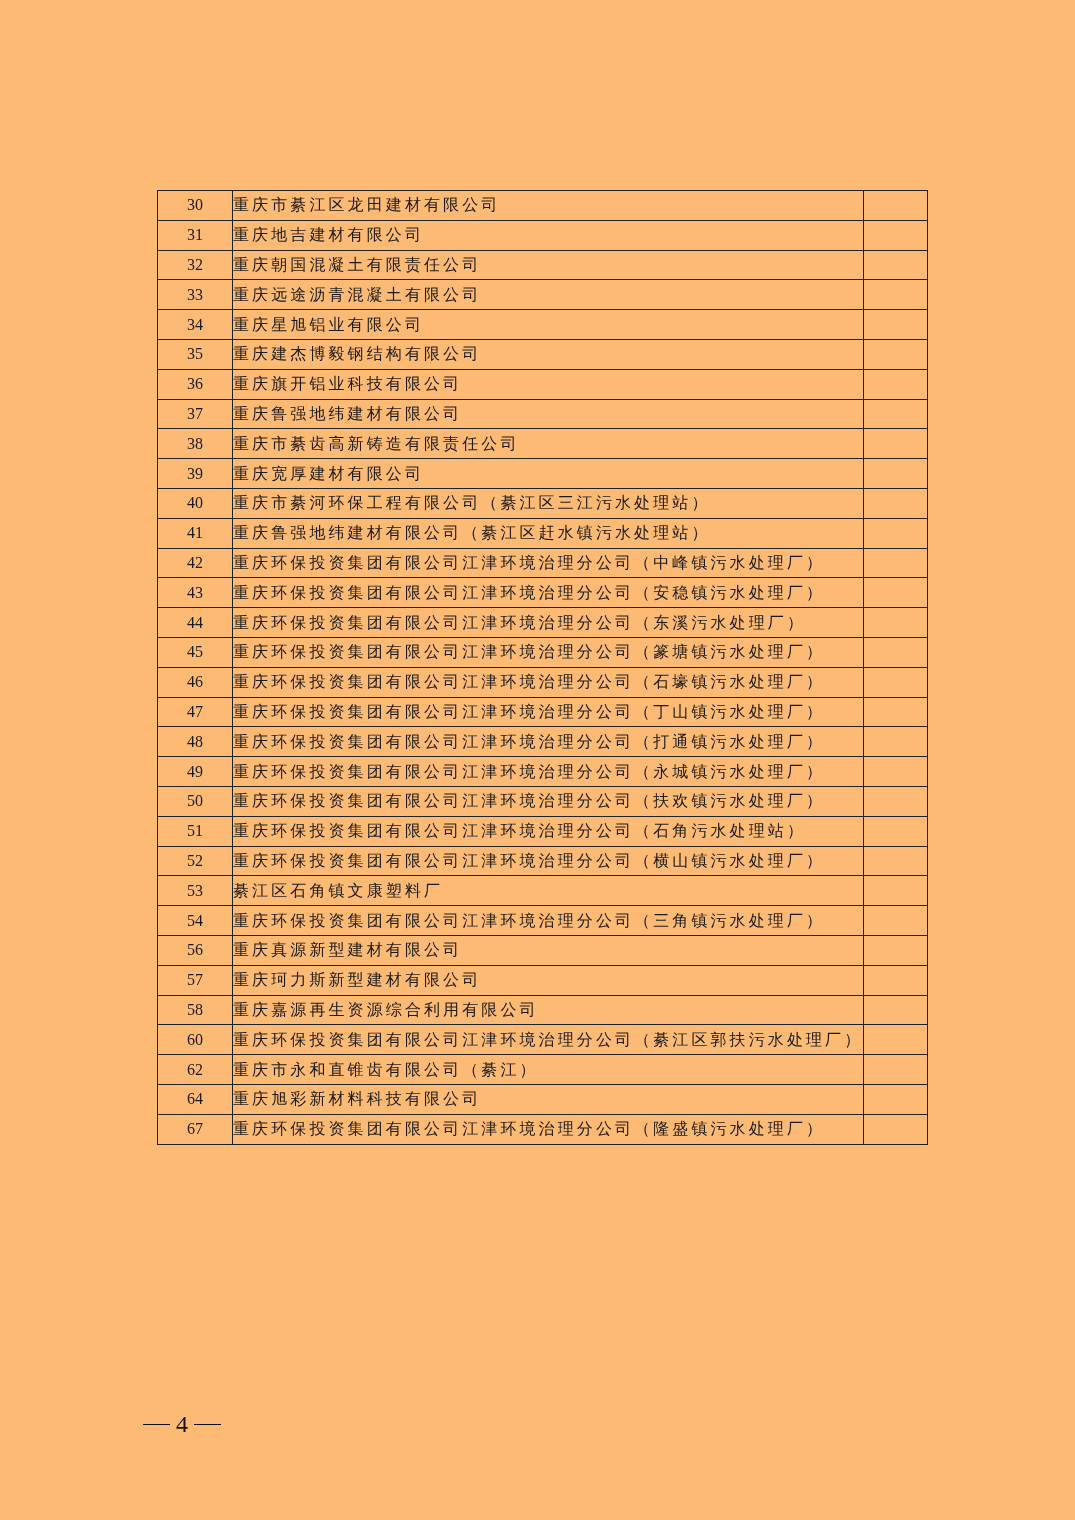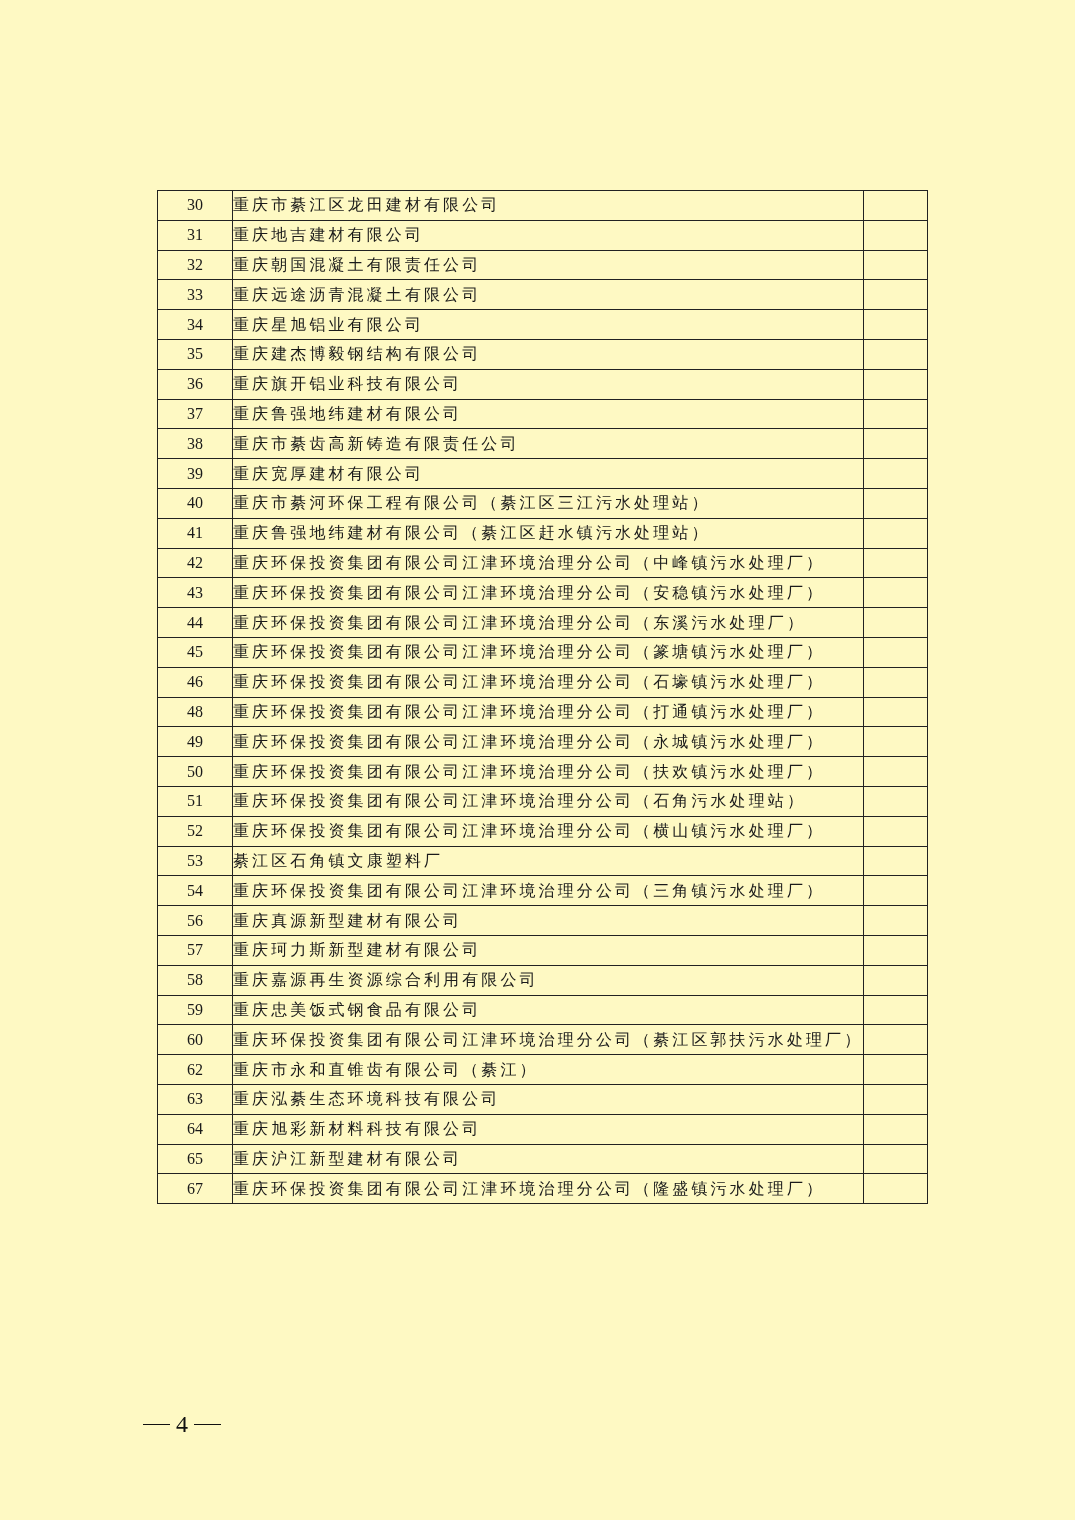--- a/index.html
+++ b/index.html
@@ -1,17 +1,17 @@
 <!DOCTYPE html>
 <html><head>
 <meta charset="utf-8">
 <style>
   html, body { margin: 0; padding: 0; background: #ffffff; }
   body { width: 1075px; height: 1520px; position: relative; overflow: hidden; }
-  .page { position: absolute; left: 0; top: 0; width: 1075px; height: 1520px; background: #fef9c3; }
+  .page { position: absolute; left: 0; top: 0; width: 1075px; height: 1520px; background: #fdba74; }
   table.list {
     position: absolute; left: 157px; top: 190px;
     width: 771px; border-collapse: collapse; table-layout: fixed;
     font-family: "DejaVu Serif", "Liberation Serif", serif;
     color: #1a1a1a;
   }
   table.list td {
     border: 1px solid #222;
     height: 28.8px; padding: 0; line-height: 28px;
     font-size: 16px; white-space: nowrap; overflow: hidden;
@@ -111,20 +111,25 @@
           <td class="num">45</td>
           <td class="name">重庆环保投资集团有限公司江津环境治理分公司（篆塘镇污水处理厂）</td>
           <td class="blank"></td>
         </tr>
         <tr>
           <td class="num">46</td>
           <td class="name">重庆环保投资集团有限公司江津环境治理分公司（石壕镇污水处理厂）</td>
           <td class="blank"></td>
         </tr>
         <tr>
+          <td class="num">47</td>
+          <td class="name">重庆环保投资集团有限公司江津环境治理分公司（丁山镇污水处理厂）</td>
+          <td class="blank"></td>
+        </tr>
+        <tr>
           <td class="num">48</td>
           <td class="name">重庆环保投资集团有限公司江津环境治理分公司（打通镇污水处理厂）</td>
           <td class="blank"></td>
         </tr>
         <tr>
           <td class="num">49</td>
           <td class="name">重庆环保投资集团有限公司江津环境治理分公司（永城镇污水处理厂）</td>
           <td class="blank"></td>
         </tr>
         <tr>
@@ -161,47 +166,32 @@
           <td class="num">57</td>
           <td class="name">重庆珂力斯新型建材有限公司</td>
           <td class="blank"></td>
         </tr>
         <tr>
           <td class="num">58</td>
           <td class="name">重庆嘉源再生资源综合利用有限公司</td>
           <td class="blank"></td>
         </tr>
         <tr>
-          <td class="num">59</td>
-          <td class="name">重庆忠美饭式钢食品有限公司</td>
-          <td class="blank"></td>
-        </tr>
-        <tr>
           <td class="num">60</td>
           <td class="name">重庆环保投资集团有限公司江津环境治理分公司（綦江区郭扶污水处理厂）</td>
           <td class="blank"></td>
         </tr>
         <tr>
           <td class="num">62</td>
           <td class="name">重庆市永和直锥齿有限公司（綦江）</td>
           <td class="blank"></td>
         </tr>
         <tr>
-          <td class="num">63</td>
-          <td class="name">重庆泓綦生态环境科技有限公司</td>
-          <td class="blank"></td>
-        </tr>
-        <tr>
           <td class="num">64</td>
           <td class="name">重庆旭彩新材料科技有限公司</td>
-          <td class="blank"></td>
-        </tr>
-        <tr>
-          <td class="num">65</td>
-          <td class="name">重庆沪江新型建材有限公司</td>
           <td class="blank"></td>
         </tr>
         <tr>
           <td class="num">67</td>
           <td class="name">重庆环保投资集团有限公司江津环境治理分公司（隆盛镇污水处理厂）</td>
           <td class="blank"></td>
         </tr>
       </tbody>
   </table>
 

